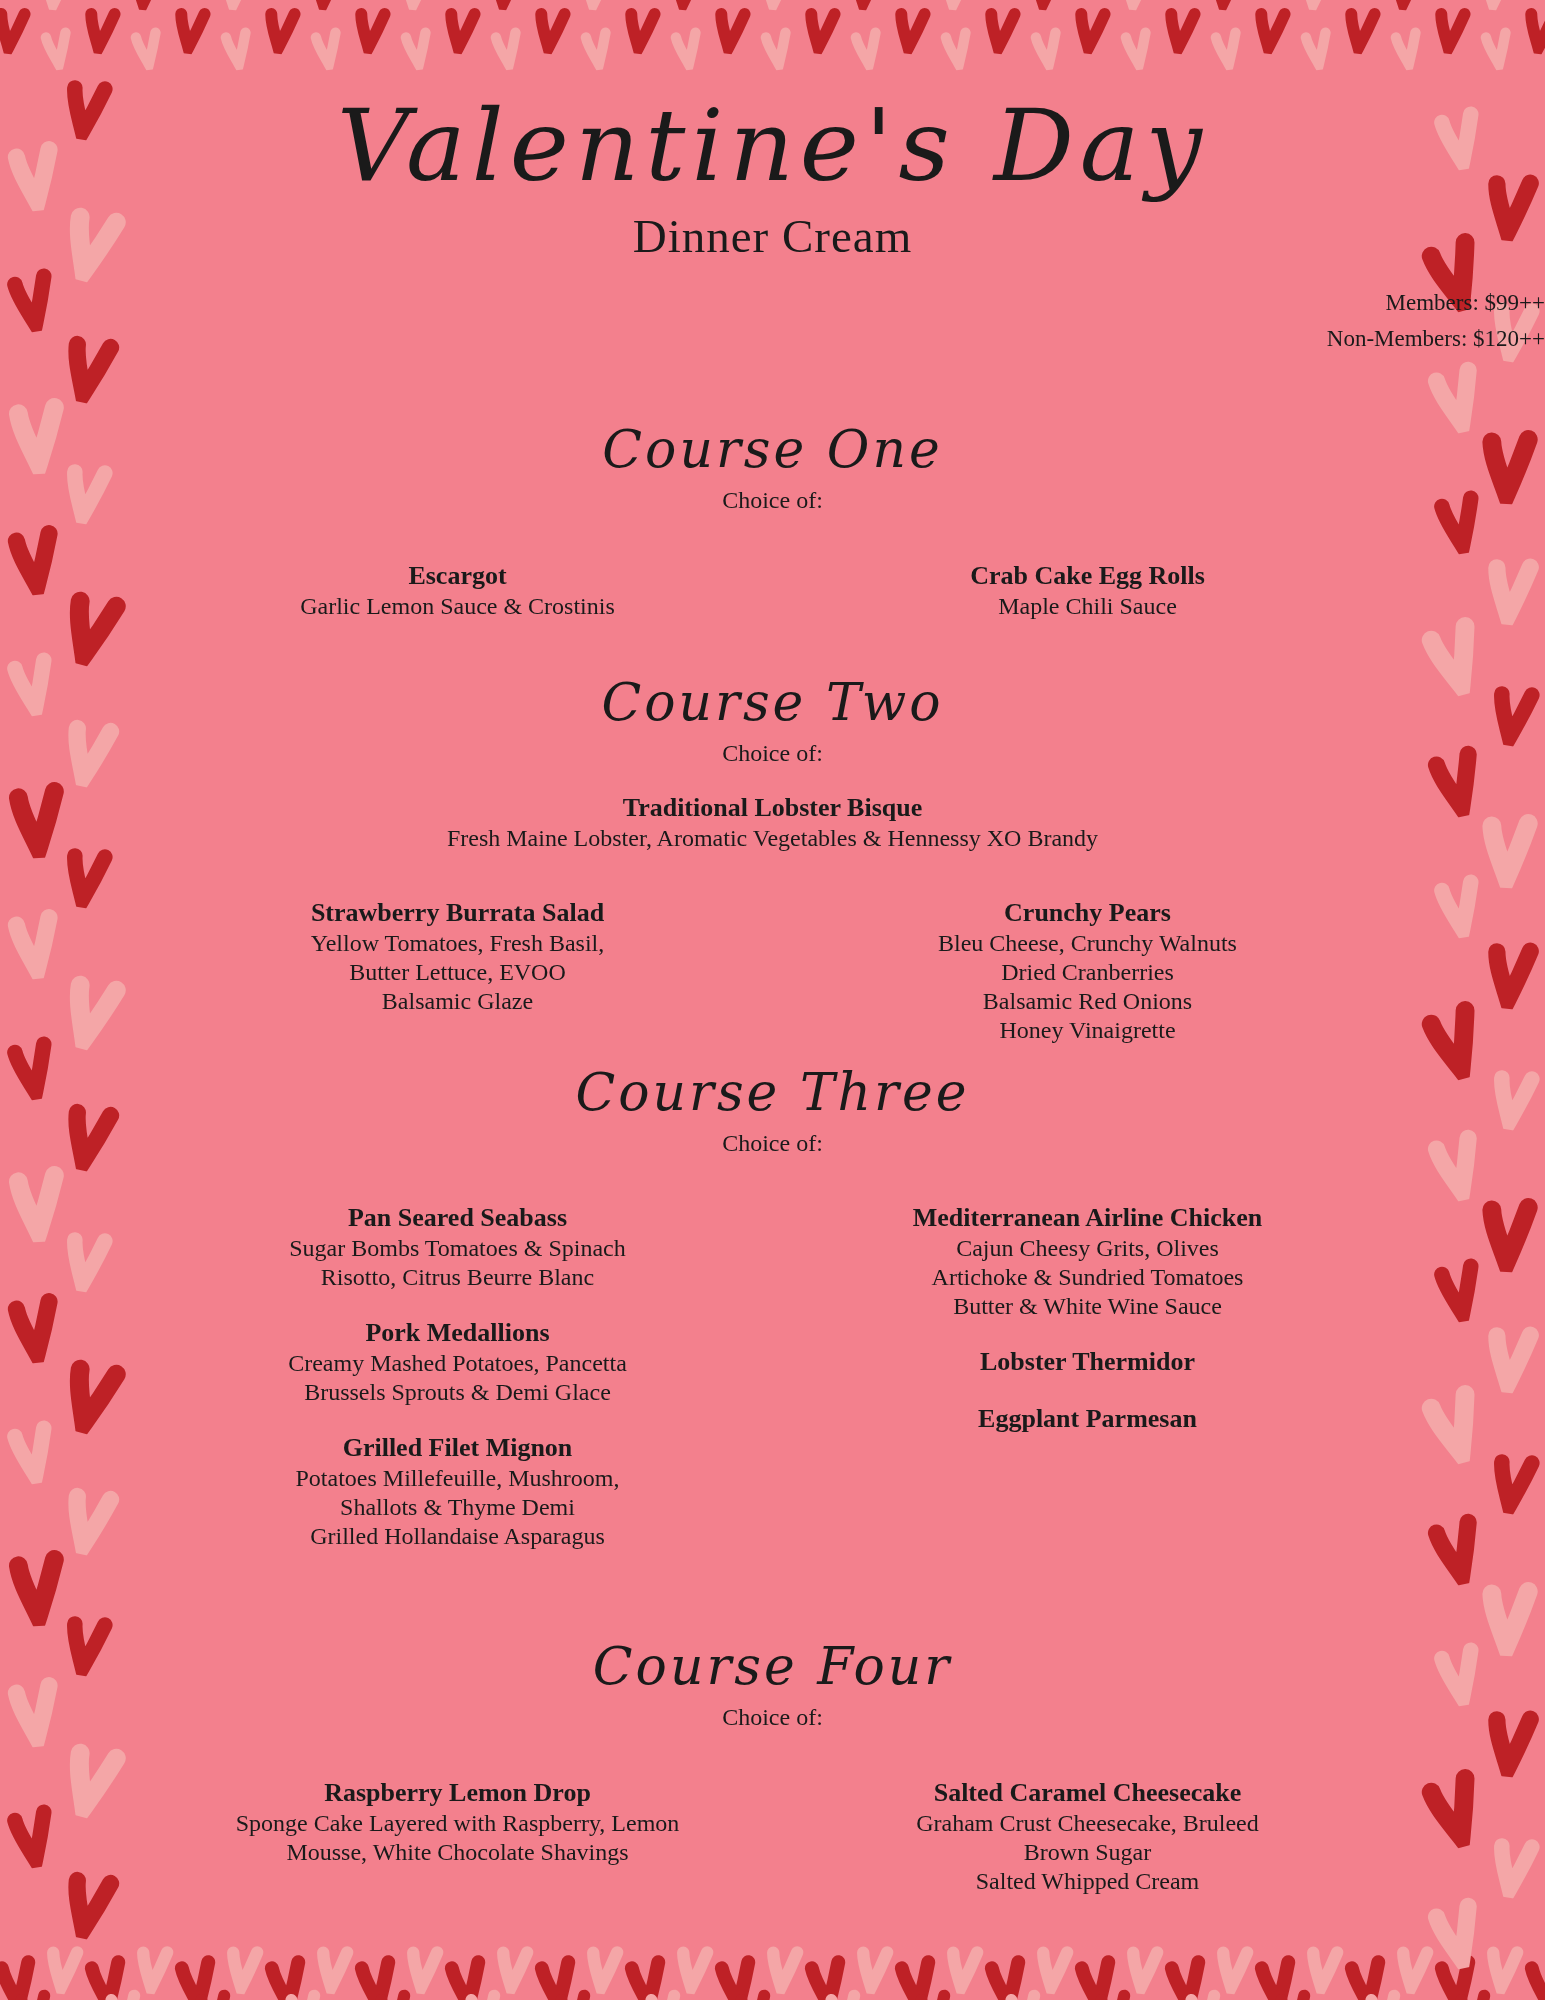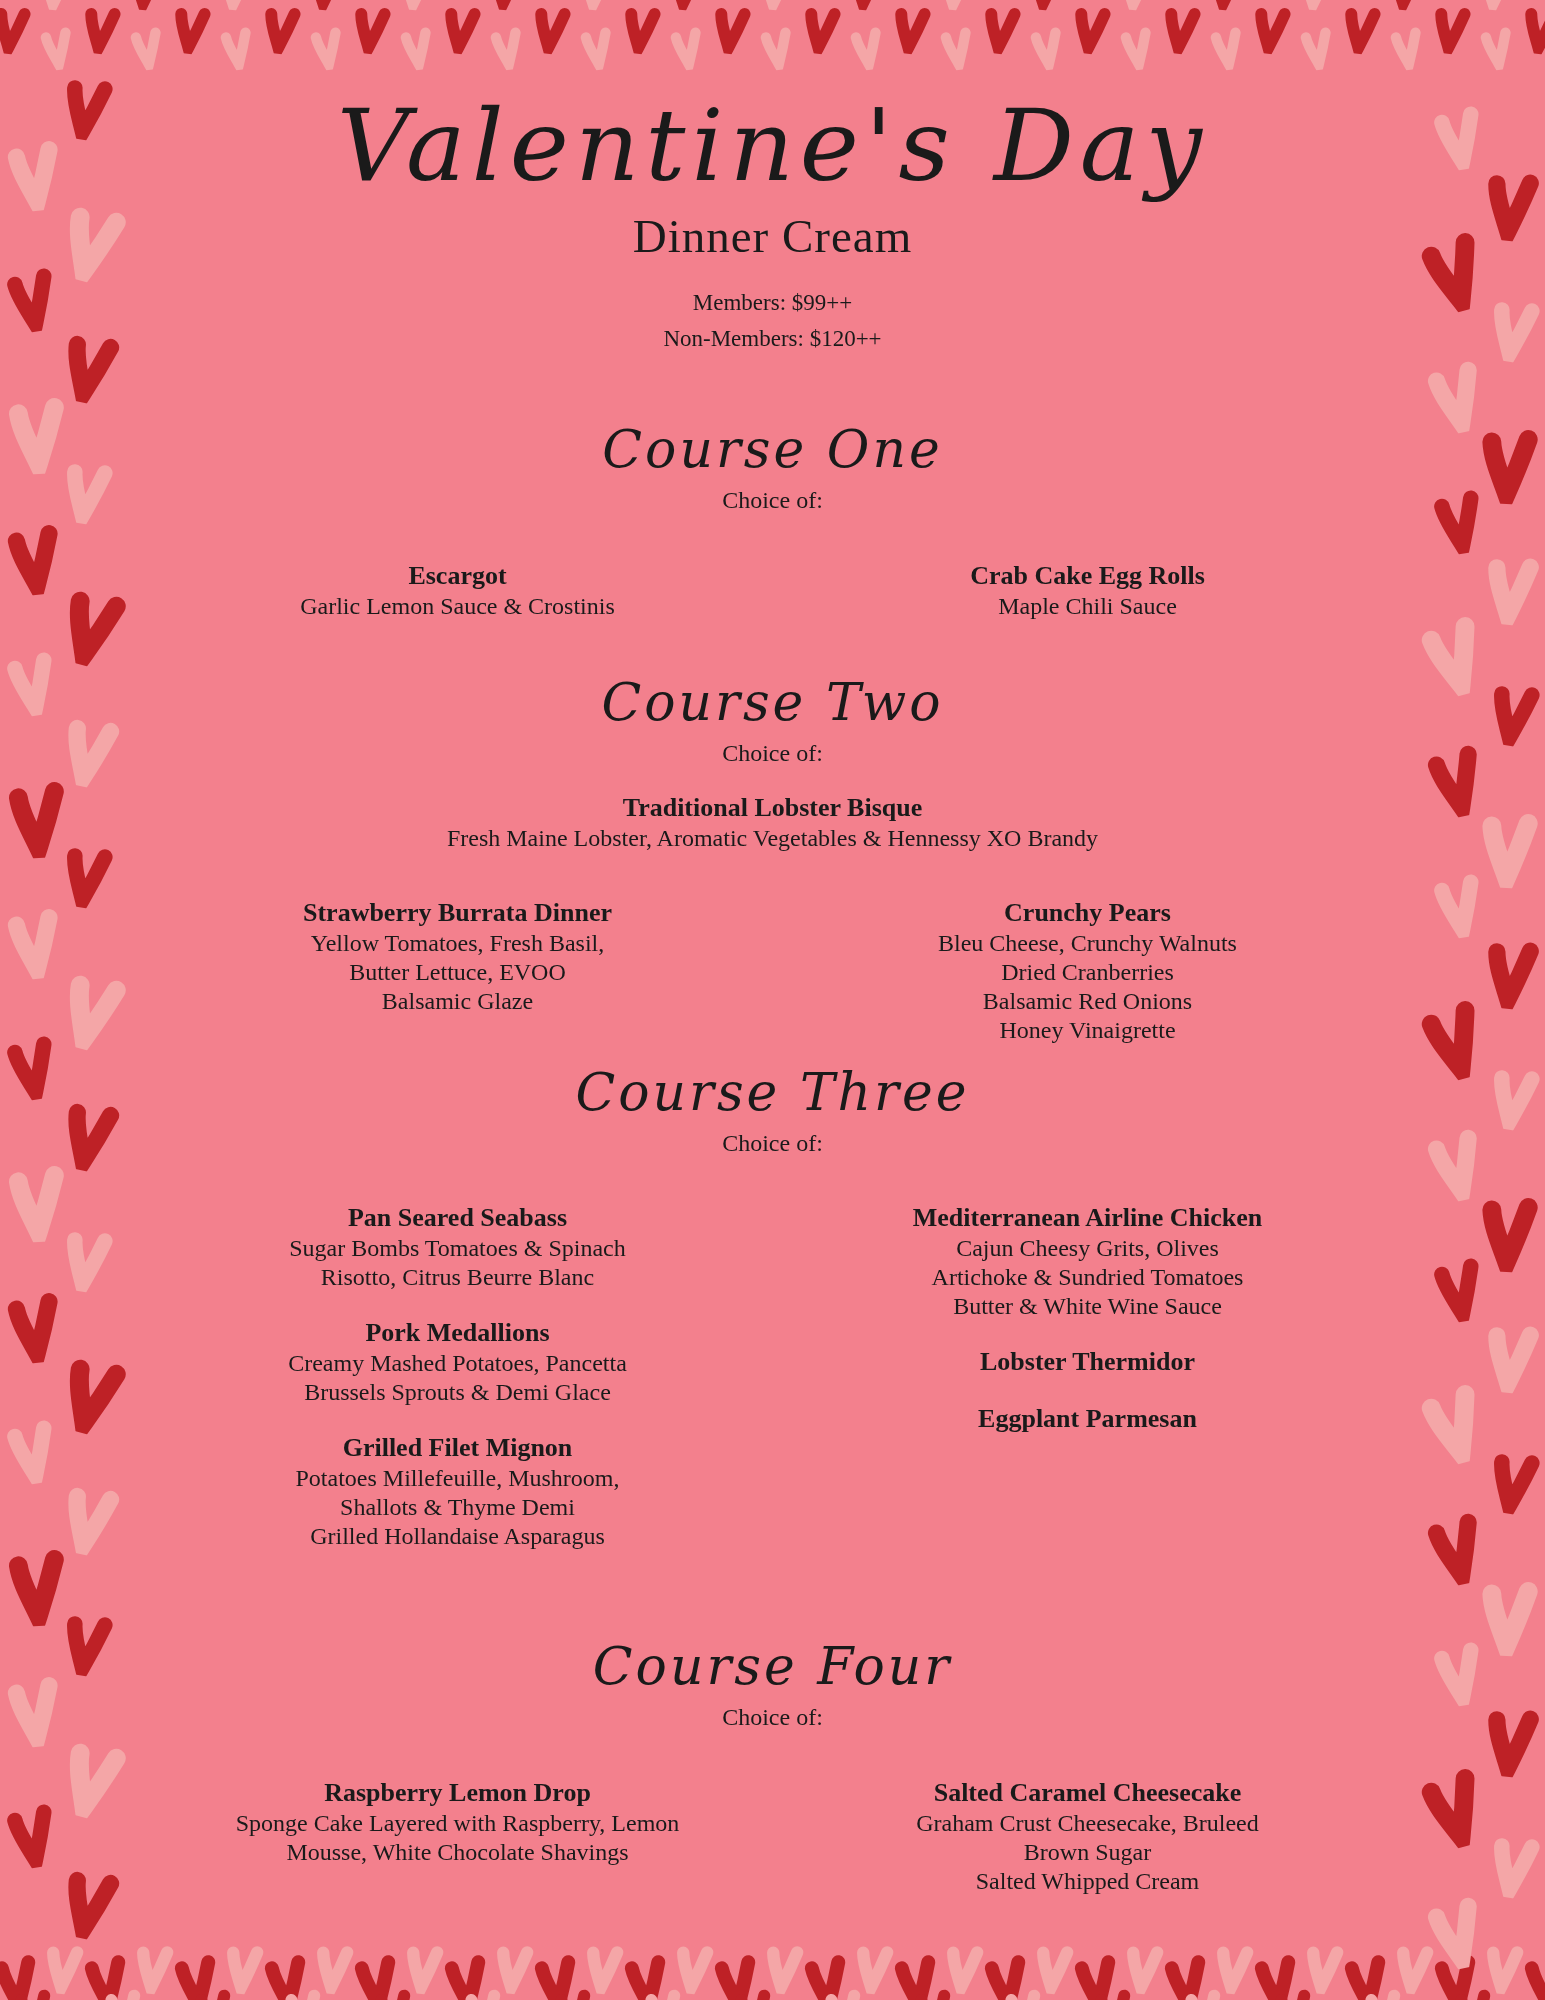--- a/index.html
+++ b/index.html
@@ -22,21 +22,21 @@
     font-family: "DejaVu Serif", serif;
     font-style: italic;
     font-weight: 400;
     letter-spacing: 2px;
   }
 
   
   #header-block { position: absolute; top: 88px; left: 0; right: 0; text-align: center; }
   #script-title { font-size: 100px; line-height: 1.15; letter-spacing: 6px; }
   #menu-subtitle { font-size: 47px; line-height: 1.1; margin-top: 8px; letter-spacing: 1px; }
-  .price-line { font-size: 23px; line-height: 36px; }
+  .price-line { font-size: 23px; line-height: 36px; text-align: right; }
   #pricing-block { margin-top: 22px; }
 
   
   .course { position: absolute; left: 0; right: 0; text-align: center; }
   .course-heading { font-size: 52px; line-height: 68px; letter-spacing: 3px; }
   .choice-label { font-size: 24px; line-height: 30px; margin-top: 2px; }
 
   .cols { width: 1250px; margin: 0 auto; display: grid; grid-template-columns: 1fr 1fr; column-gap: 10px; }
 
   .dish { margin-bottom: 25px; }
@@ -577,21 +577,21 @@
 
     <section class="course" id="course2">
       <div class="course-heading script-font">Course Two</div>
       <div class="choice-label">Choice of:</div>
       <div class="dish featured">
         <div class="dish-name">Traditional Lobster Bisque</div>
         <div class="dish-desc">Fresh Maine Lobster, Aromatic Vegetables &amp; Hennessy XO Brandy</div>
       </div>
       <div class="cols">
         <div class="dish">
-          <div class="dish-name">Strawberry Burrata Dinner</div>
+          <div class="dish-name">Strawberry Burrata Salad</div>
           <div class="dish-desc">Yellow Tomatoes, Fresh Basil,
 Butter Lettuce, EVOO
 Balsamic Glaze</div>
         </div>
         <div class="dish">
           <div class="dish-name">Crunchy Pears</div>
           <div class="dish-desc">Bleu Cheese, Crunchy Walnuts
 Dried Cranberries
 Balsamic Red Onions
 Honey Vinaigrette</div>

